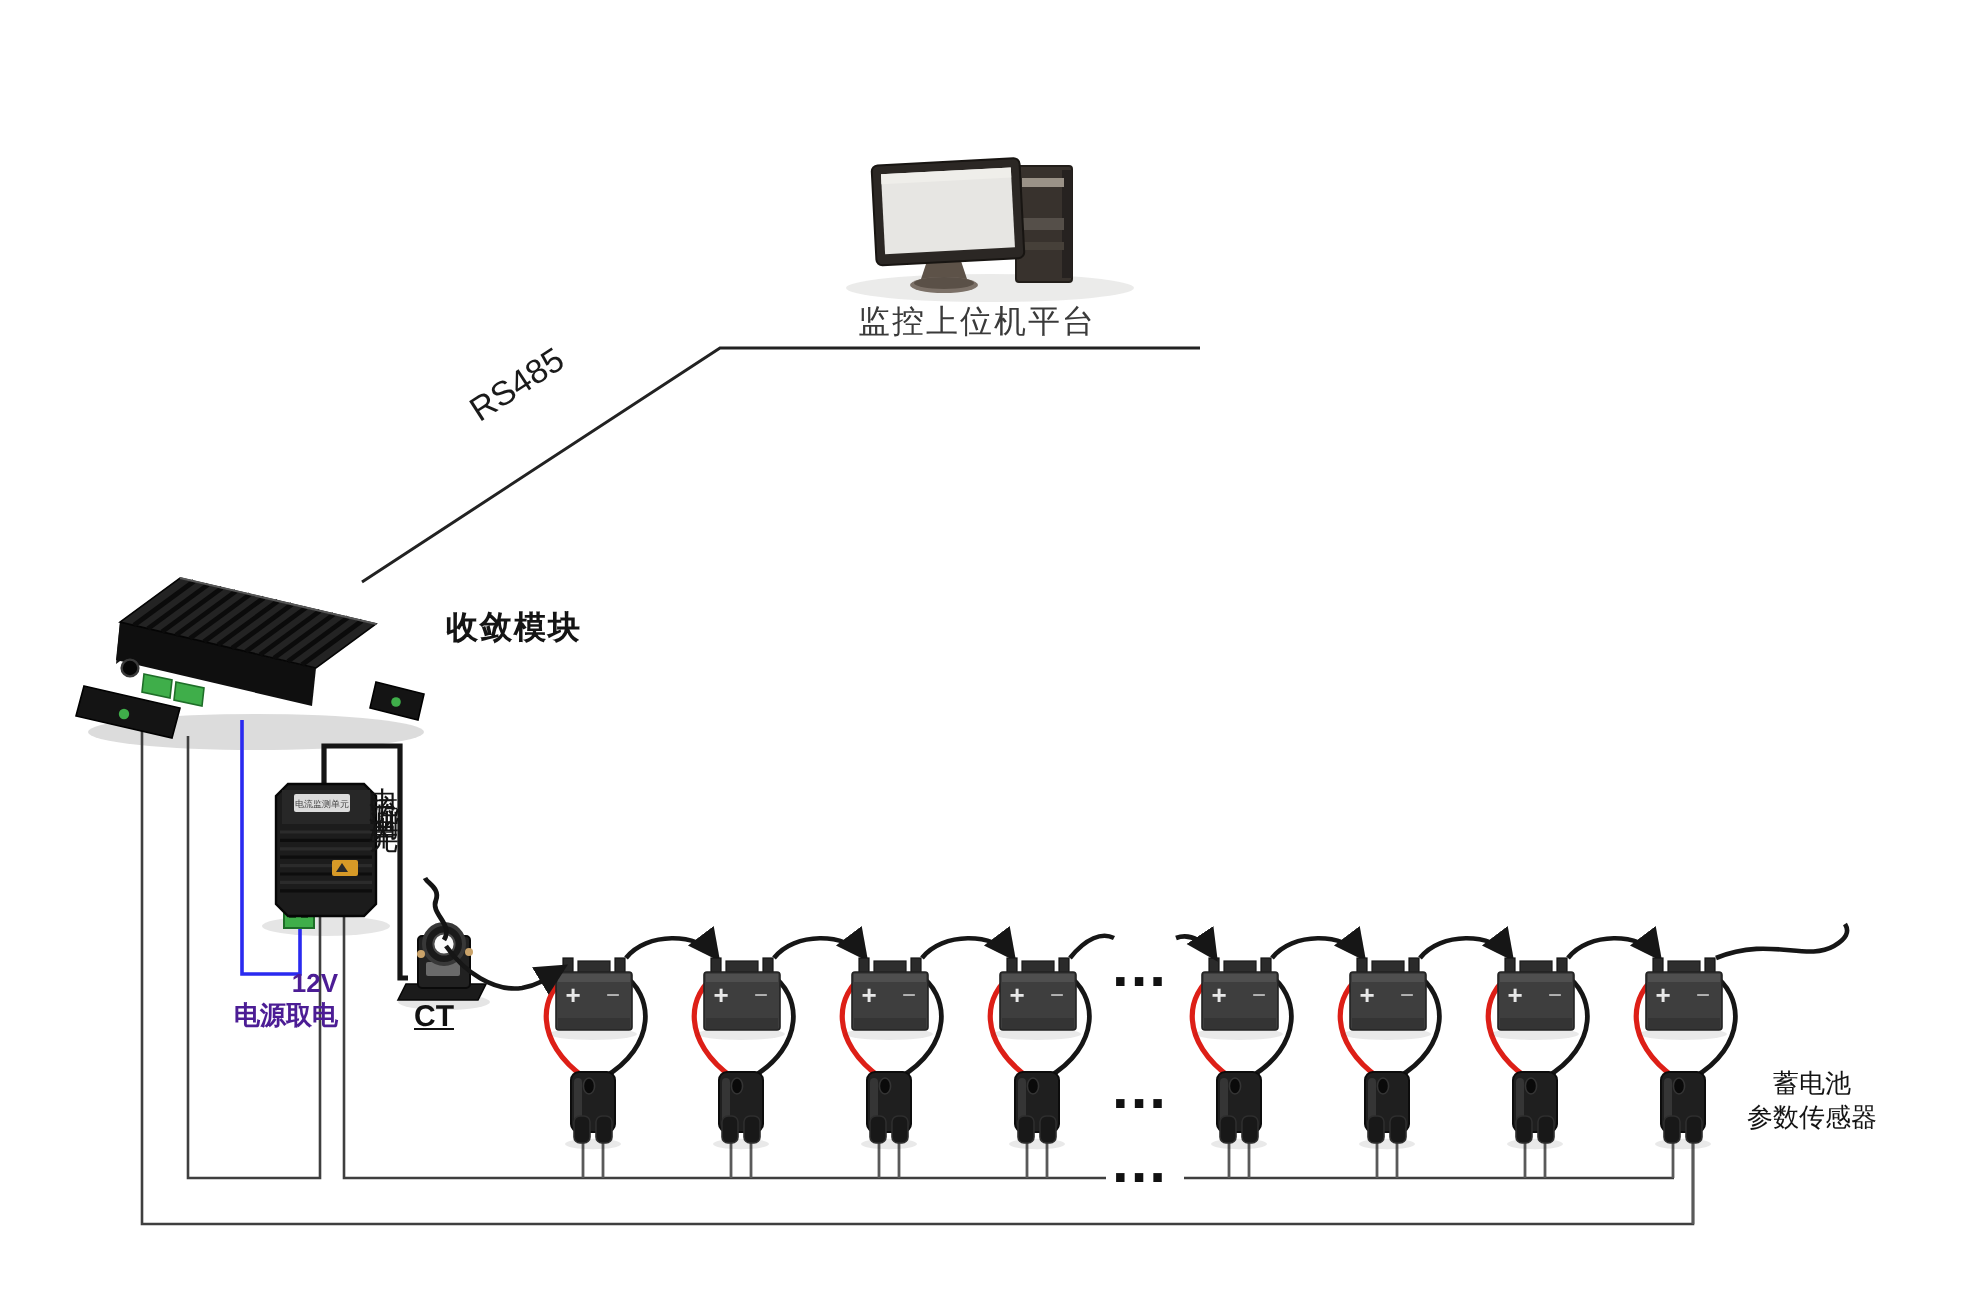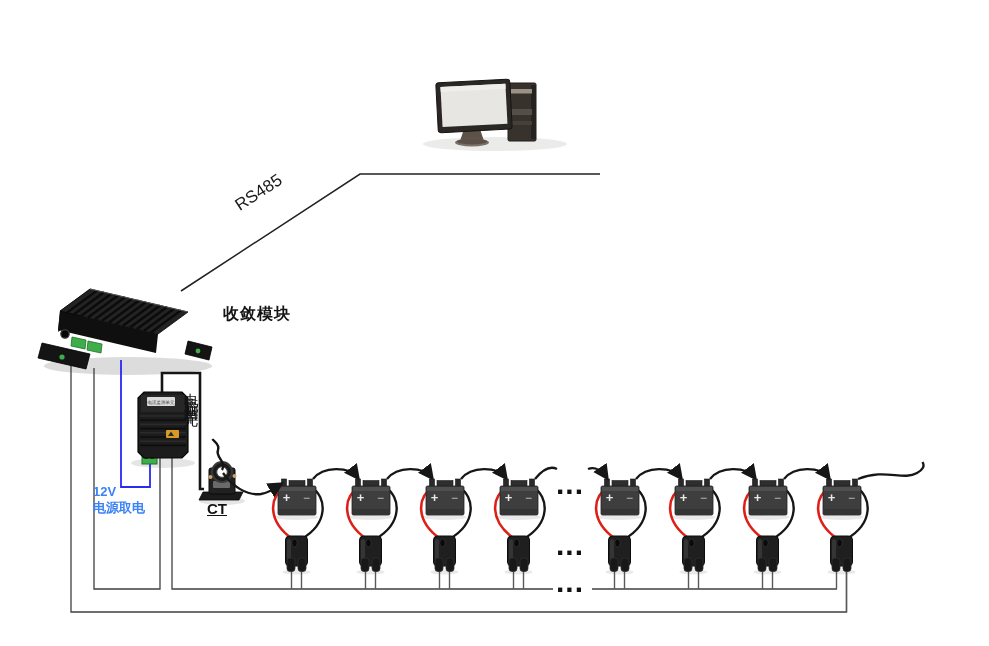--- a/index.html
+++ b/index.html
@@ -9,21 +9,21 @@
   }
   .stage svg{position:absolute;left:0;top:0;}
   .lbl{position:absolute;white-space:nowrap;}
   .lbl-monitor{left:429px;top:151px;width:130px;font-size:16px;color:#3a3a3a;letter-spacing:1px;}
   .lbl-rs485{left:237px;top:197px;font-size:17px;color:#1a1a1a;transform:rotate(-33deg);transform-origin:0 50%;}
   .lbl-module{left:223px;top:304px;font-size:16px;font-weight:bold;color:#141414;letter-spacing:1px;font-family:Liberation Serif, serif;}
   .lbl-unit{
     left:181px;top:381px;height:108px;font-size:15px;color:#141414;
     writing-mode:vertical-rl;text-orientation:upright;letter-spacing:4px;line-height:20px;
   }
-  .lbl-12v{left:93px;top:484px;width:76px;text-align:left;font-size:13px;font-weight:bold;color:#3b82f6;line-height:16px;white-space:pre-line;}
+  .lbl-12v{left:93px;top:484px;width:76px;text-align:right;font-size:13px;font-weight:bold;color:#4c1d95;line-height:16px;white-space:pre-line;}
   .lbl-ct{left:207px;top:500px;font-size:15px;font-weight:bold;color:#111;text-decoration:underline;}
   .lbl-sensor{left:858px;top:533px;width:96px;text-align:center;font-size:13px;color:#141414;line-height:17px;white-space:pre-line;}
   .dots{position:absolute;left:549px;width:42px;text-align:center;font-size:30px;font-weight:bold;color:#111;line-height:30px;height:30px;letter-spacing:1px;}
   .dots-1{top:469px;}
   .dots-2{top:530px;}
   .dots-3{top:567px;}
 </style>
 </head>
 <body>
 
@@ -351,23 +351,26 @@
     <rect x="213" y="481" width="17" height="7" rx="1" fill="#6a6a6a"></rect>
     <circle cx="222" cy="472" r="10" fill="#1a1a1a" stroke="#383838" stroke-width="2"></circle>
     <circle cx="222" cy="472" r="5.3" fill="#fafafa" stroke="#4a4a4a" stroke-width="1"></circle>
     <circle cx="210.5" cy="477" r="2" fill="#caa36a"></circle>
     <circle cx="234.5" cy="476" r="2" fill="#caa36a"></circle>
     <path d="M 222,470 C 227,462 215,457 218,450 C 220,444 214,442 212.5,439" fill="none" stroke="#141414" stroke-width="2.4"></path>
     <path d="M 223,473 C 232,486 247,496 261,494 C 272,492 276,487 281,484" fill="none" stroke="#161616" stroke-width="2.3" marker-end="url(#arrowhead)"></path>
   </g>
 </svg>
 
+<div class="lbl lbl-monitor">监控上位机平台</div>
 <div class="lbl lbl-rs485">RS485</div>
 <div class="lbl lbl-module">收敛模块</div>
 <div class="lbl lbl-unit">电流监测单元</div>
 <div class="lbl lbl-12v">12V
 电源取电</div>
 <div class="lbl lbl-ct">CT</div>
+<div class="lbl lbl-sensor">蓄电池
+参数传感器</div>
 <div class="dots dots-1">...</div>
 <div class="dots dots-2">...</div>
 <div class="dots dots-3">...</div>
 
 </div>
 
 </body></html>

